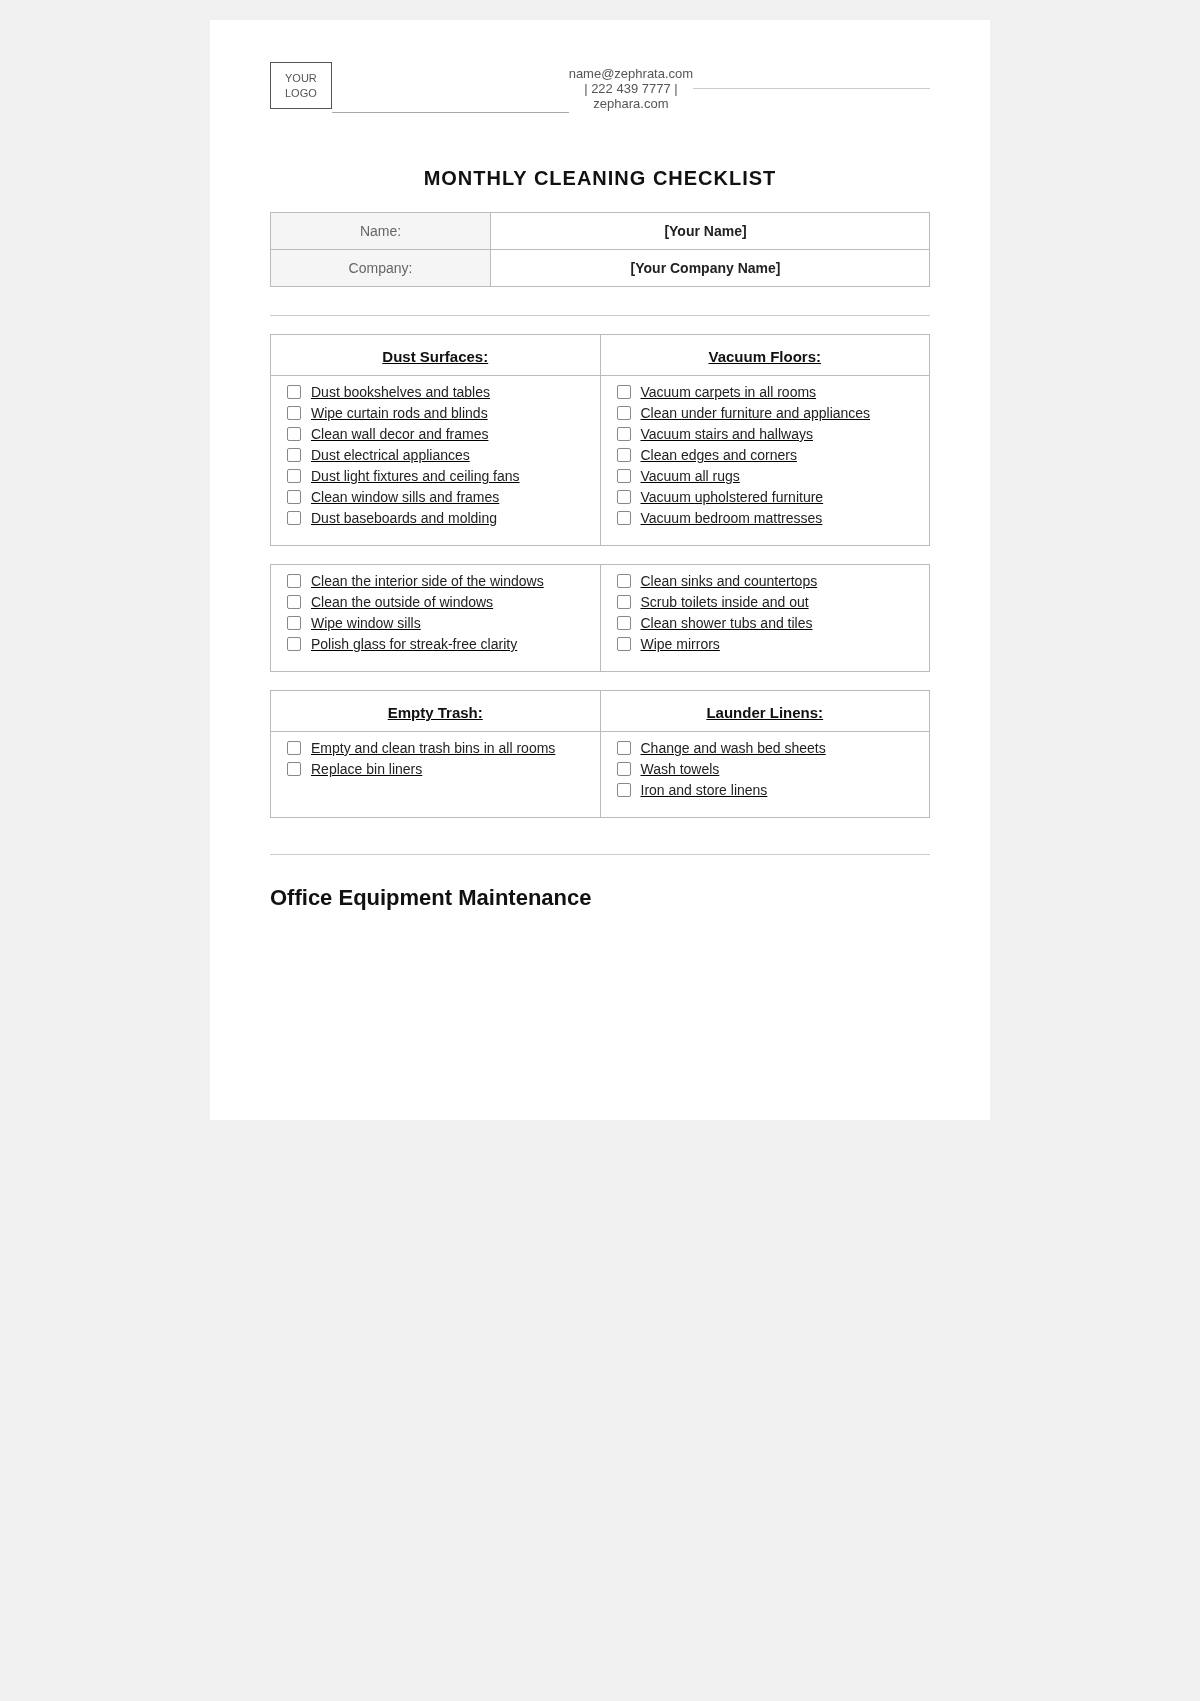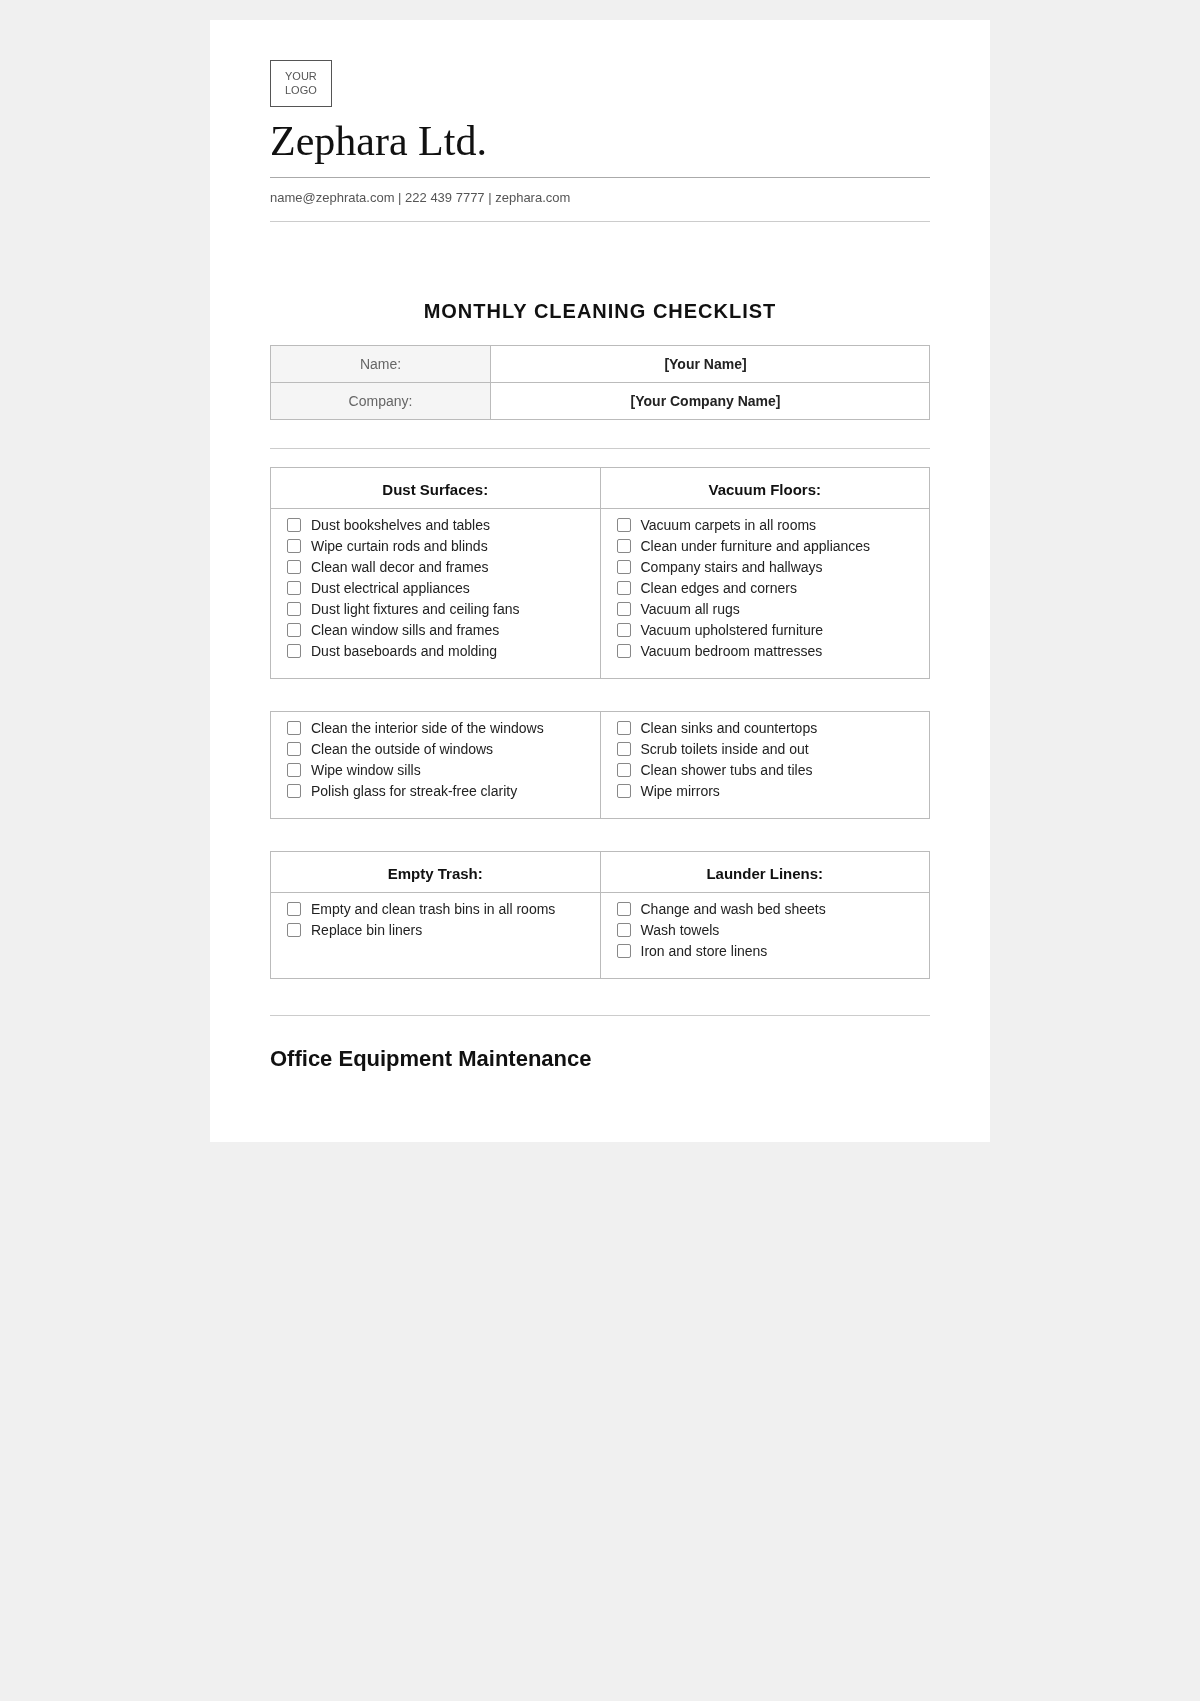--- a/index.html
+++ b/index.html
@@ -11,22 +11,22 @@
       padding: 20px;
     }
     .page {
       background: #fff;
       width: 780px;
       min-height: 1100px;
       padding: 40px 60px 60px 60px;
     }
     .header {
       display: flex;
-      flex-direction: column;
-      align-items: flex-start;
+      flex-direction: row;
+      align-items: flex-end;
       margin-bottom: 8px;
     }
     .logo-box {
       border: 1px solid #555;
       padding: 8px 14px;
       font-size: 11px;
       color: #555;
       text-align: center;
       line-height: 1.3;
       margin-bottom: 10px;
@@ -106,21 +106,22 @@
       border: 1.5px solid #888;
       border-radius: 2px;
       margin-right: 10px;
       flex-shrink: 0;
       display: inline-block;
       background: #fff;
     }
     .sections-wrapper {
       display: flex;
       flex-direction: column;
-      gap: 16px;
+      gap: 2px;
+      text-decoration: underline;
     }
     .grid-block {
       margin-bottom: 16px;
     }
     .half-table {
       width: 100%;
       border-collapse: collapse;
       border: 1px solid #bbb;
     }
     .half-table .header-row th {
@@ -156,21 +157,20 @@
 </head>
 <body>
 
 <div class="page">
 
   <div class="header">
     <div class="logo-box">
       <span>YOUR</span><br>
       <span>LOGO</span>
     </div>
-    <div class="company-name">Zephara Ltd.</div>
     <hr class="divider">
     <div class="contact-info">name@zephrata.com | 222 439 7777 | zephara.com</div>
     <hr class="divider2">
   </div>
 
   <div style="height:40px;"></div>
   <div class="checklist-title">MONTHLY CLEANING CHECKLIST</div>
 
   <table class="info-table">
     <tbody>
@@ -231,21 +231,21 @@
             <div class="check-item">
                   <span class="checkbox"></span>
                   <span>Vacuum carpets in all rooms</span>
                 </div>
             <div class="check-item">
                   <span class="checkbox"></span>
                   <span>Clean under furniture and appliances</span>
                 </div>
             <div class="check-item">
                   <span class="checkbox"></span>
-                  <span>Company stairs and hallways</span>
+                  <span>Vacuum stairs and hallways</span>
                 </div>
             <div class="check-item">
                   <span class="checkbox"></span>
                   <span>Clean edges and corners</span>
                 </div>
             <div class="check-item">
                   <span class="checkbox"></span>
                   <span>Vacuum all rugs</span>
                 </div>
             <div class="check-item">

